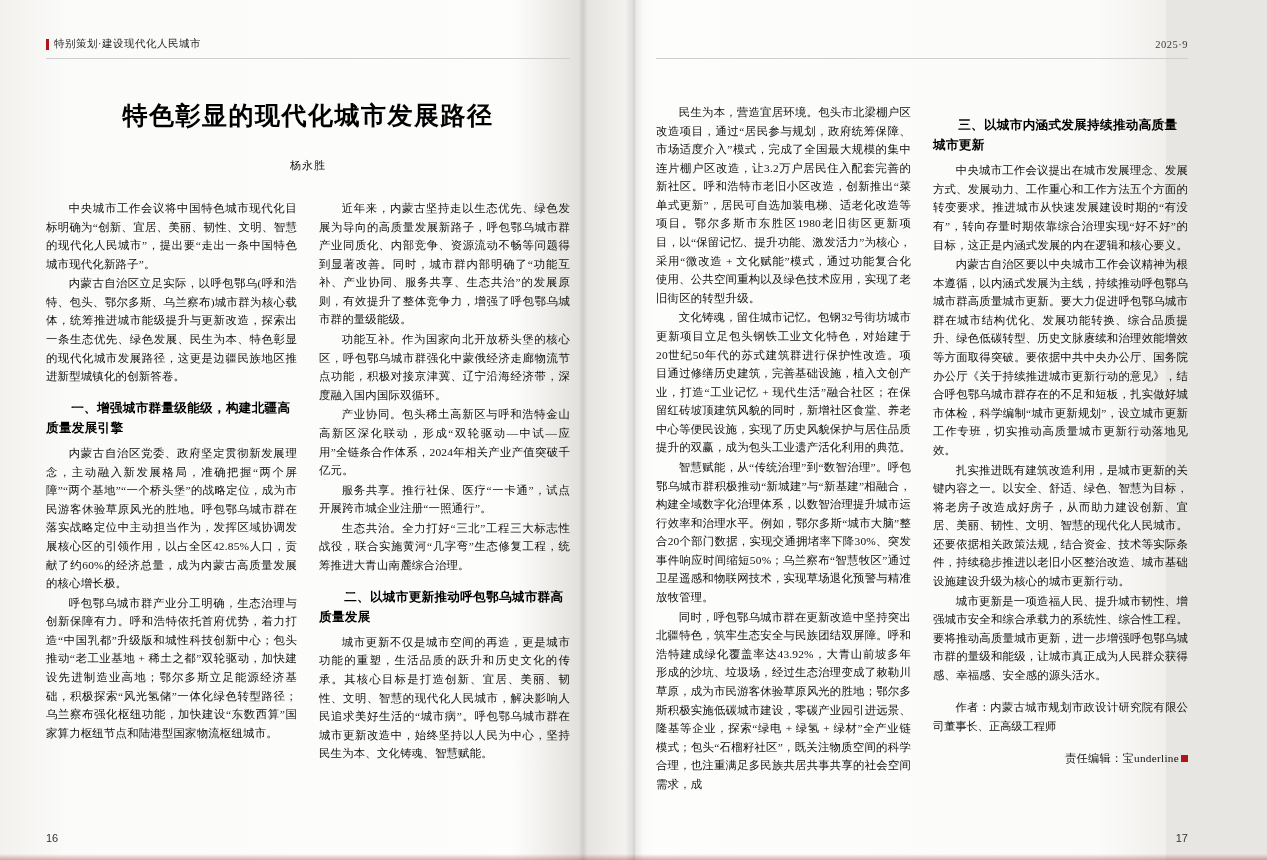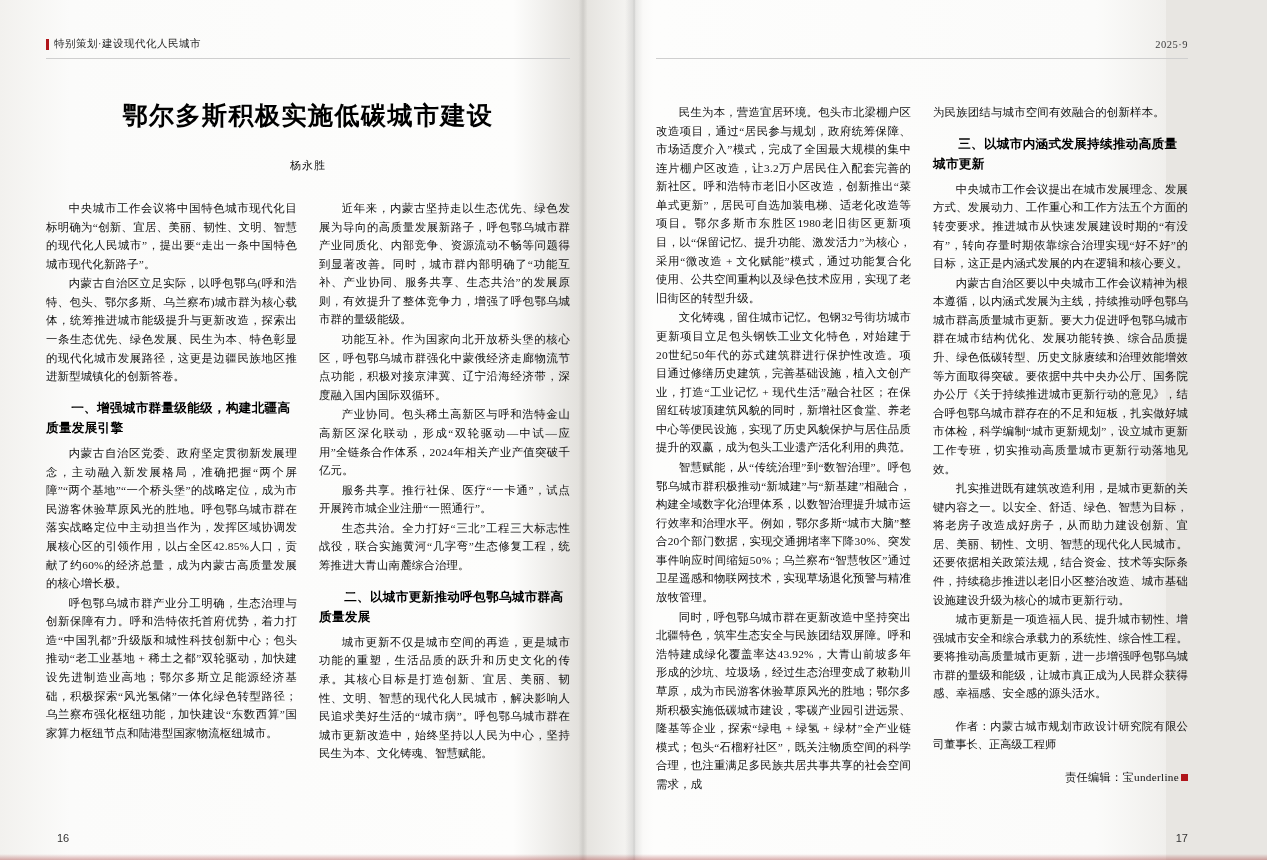--- a/index.html
+++ b/index.html
@@ -125,21 +125,21 @@
   }
 
   
   .folio {
     position: absolute;
     bottom: 16px;
     font-size: 11px;
     color: #333;
     font-family: "Liberation Sans", "DejaVu Sans", sans-serif;
   }
-  .folio.left { left: 57px; }
+  .folio.left { left: 46px; }
   .folio.right { right: 46px; }
 
   .gutter-shadow {
     position: absolute;
     left: 625px;
     top: 0;
     width: 18px;
     height: 860px;
     background: linear-gradient(to right, rgba(0,0,0,0.0) 0%, rgba(0,0,0,0.10) 45%, rgba(0,0,0,0.16) 50%, rgba(0,0,0,0.06) 60%, rgba(0,0,0,0) 100%);
     pointer-events: none;
@@ -157,21 +157,21 @@
 <div class="spread">
 
   <div class="page left">
 
     <div class="hdr">
       <span class="bar"></span>
       <span>特别策划·建设现代化人民城市</span>
     </div>
     <div class="hdr-rule"></div>
 
-    <h1 class="title">鄂尔多斯积极实施低碳城市建设</h1>
+    <h1 class="title">特色彰显的现代化城市发展路径</h1>
     <div class="byline">杨永胜</div>
 
     <div class="cols">
 
       <div class="col">
         <p class="body">中央城市工作会议将中国特色城市现代化目标明确为“创新、宜居、美丽、韧性、文明、智慧的现代化人民城市”，提出要“走出一条中国特色城市现代化新路子”。</p>
         <p class="body">内蒙古自治区立足实际，以呼包鄂乌(呼和浩特、包头、鄂尔多斯、乌兰察布)城市群为核心载体，统筹推进城市能级提升与更新改造，探索出一条生态优先、绿色发展、民生为本、特色彰显的现代化城市发展路径，这更是边疆民族地区推进新型城镇化的创新答卷。</p>
         <h3 class="sec">一、增强城市群量级能级，构建北疆高质量发展引擎</h3>
         <p class="body">内蒙古自治区党委、政府坚定贯彻新发展理念，主动融入新发展格局，准确把握“两个屏障”“两个基地”“一个桥头堡”的战略定位，成为市民游客休验草原风光的胜地。呼包鄂乌城市群在落实战略定位中主动担当作为，发挥区域协调发展核心区的引领作用，以占全区42.85%人口，贡献了约60%的经济总量，成为内蒙古高质量发展的核心增长极。</p>
         <p class="body">呼包鄂乌城市群产业分工明确，生态治理与创新保障有力。呼和浩特依托首府优势，着力打造“中国乳都”升级版和城性科技创新中心；包头推动“老工业基地 + 稀土之都”双轮驱动，加快建设先进制造业高地；鄂尔多斯立足能源经济基础，积极探索“风光氢储”一体化绿色转型路径；乌兰察布强化枢纽功能，加快建设“东数西算”国家算力枢纽节点和陆港型国家物流枢纽城市。</p>
@@ -203,21 +203,20 @@
     <div class="cols" style="margin-top:44px;">
 
       <div class="col">
         <p class="body">民生为本，营造宜居环境。包头市北梁棚户区改造项目，通过“居民参与规划，政府统筹保障、市场适度介入”模式，完成了全国最大规模的集中连片棚户区改造，让3.2万户居民住入配套完善的新社区。呼和浩特市老旧小区改造，创新推出“菜单式更新”，居民可自选加装电梯、适老化改造等项目。鄂尔多斯市东胜区1980老旧街区更新项目，以“保留记忆、提升功能、激发活力”为核心，采用“微改造 + 文化赋能”模式，通过功能复合化使用、公共空间重构以及绿色技术应用，实现了老旧街区的转型升级。</p>
         <p class="body">文化铸魂，留住城市记忆。包钢32号街坊城市更新项目立足包头钢铁工业文化特色，对始建于20世纪50年代的苏式建筑群进行保护性改造。项目通过修缮历史建筑，完善基础设施，植入文创产业，打造“工业记忆 + 现代生活”融合社区；在保留红砖坡顶建筑风貌的同时，新增社区食堂、养老中心等便民设施，实现了历史风貌保护与居住品质提升的双赢，成为包头工业遗产活化利用的典范。</p>
         <p class="body">智慧赋能，从“传统治理”到“数智治理”。呼包鄂乌城市群积极推动“新城建”与“新基建”相融合，构建全域数字化治理体系，以数智治理提升城市运行效率和治理水平。例如，鄂尔多斯“城市大脑”整合20个部门数据，实现交通拥堵率下降30%、突发事件响应时间缩短50%；乌兰察布“智慧牧区”通过卫星遥感和物联网技术，实现草场退化预警与精准放牧管理。</p>
         <p class="body">同时，呼包鄂乌城市群在更新改造中坚持突出北疆特色，筑牢生态安全与民族团结双屏障。呼和浩特建成绿化覆盖率达43.92%，大青山前坡多年形成的沙坑、垃圾场，经过生态治理变成了敕勒川草原，成为市民游客休验草原风光的胜地；鄂尔多斯积极实施低碳城市建设，零碳产业园引进远景、隆基等企业，探索“绿电 + 绿氢 + 绿材”全产业链模式；包头“石榴籽社区”，既关注物质空间的科学合理，也注重满足多民族共居共事共享的社会空间需求，成</p>
       </div>
 
       <div class="col">
-        <p class="body" style="text-indent:0;">为民族团结与城市空间有效融合的创新样本。</p>
         <h3 class="sec">三、以城市内涵式发展持续推动高质量城市更新</h3>
         <p class="body">中央城市工作会议提出在城市发展理念、发展方式、发展动力、工作重心和工作方法五个方面的转变要求。推进城市从快速发展建设时期的“有没有”，转向存量时期依靠综合治理实现“好不好”的目标，这正是内涵式发展的内在逻辑和核心要义。</p>
         <p class="body">内蒙古自治区要以中央城市工作会议精神为根本遵循，以内涵式发展为主线，持续推动呼包鄂乌城市群高质量城市更新。要大力促进呼包鄂乌城市群在城市结构优化、发展功能转换、综合品质提升、绿色低碳转型、历史文脉赓续和治理效能增效等方面取得突破。要依据中共中央办公厅、国务院办公厅《关于持续推进城市更新行动的意见》，结合呼包鄂乌城市群存在的不足和短板，扎实做好城市体检，科学编制“城市更新规划”，设立城市更新工作专班，切实推动高质量城市更新行动落地见效。</p>
         <p class="body">扎实推进既有建筑改造利用，是城市更新的关键内容之一。以安全、舒适、绿色、智慧为目标，将老房子改造成好房子，从而助力建设创新、宜居、美丽、韧性、文明、智慧的现代化人民城市。还要依据相关政策法规，结合资金、技术等实际条件，持续稳步推进以老旧小区整治改造、城市基础设施建设升级为核心的城市更新行动。</p>
         <p class="body">城市更新是一项造福人民、提升城市韧性、增强城市安全和综合承载力的系统性、综合性工程。要将推动高质量城市更新，进一步增强呼包鄂乌城市群的量级和能级，让城市真正成为人民群众获得感、幸福感、安全感的源头活水。</p>
         <p class="sig">作者：内蒙古城市规划市政设计研究院有限公司董事长、正高级工程师</p>
         <div class="editor">
           <span>责任编辑：宝underline</span><span class="mark"></span>
         </div>
       </div>

